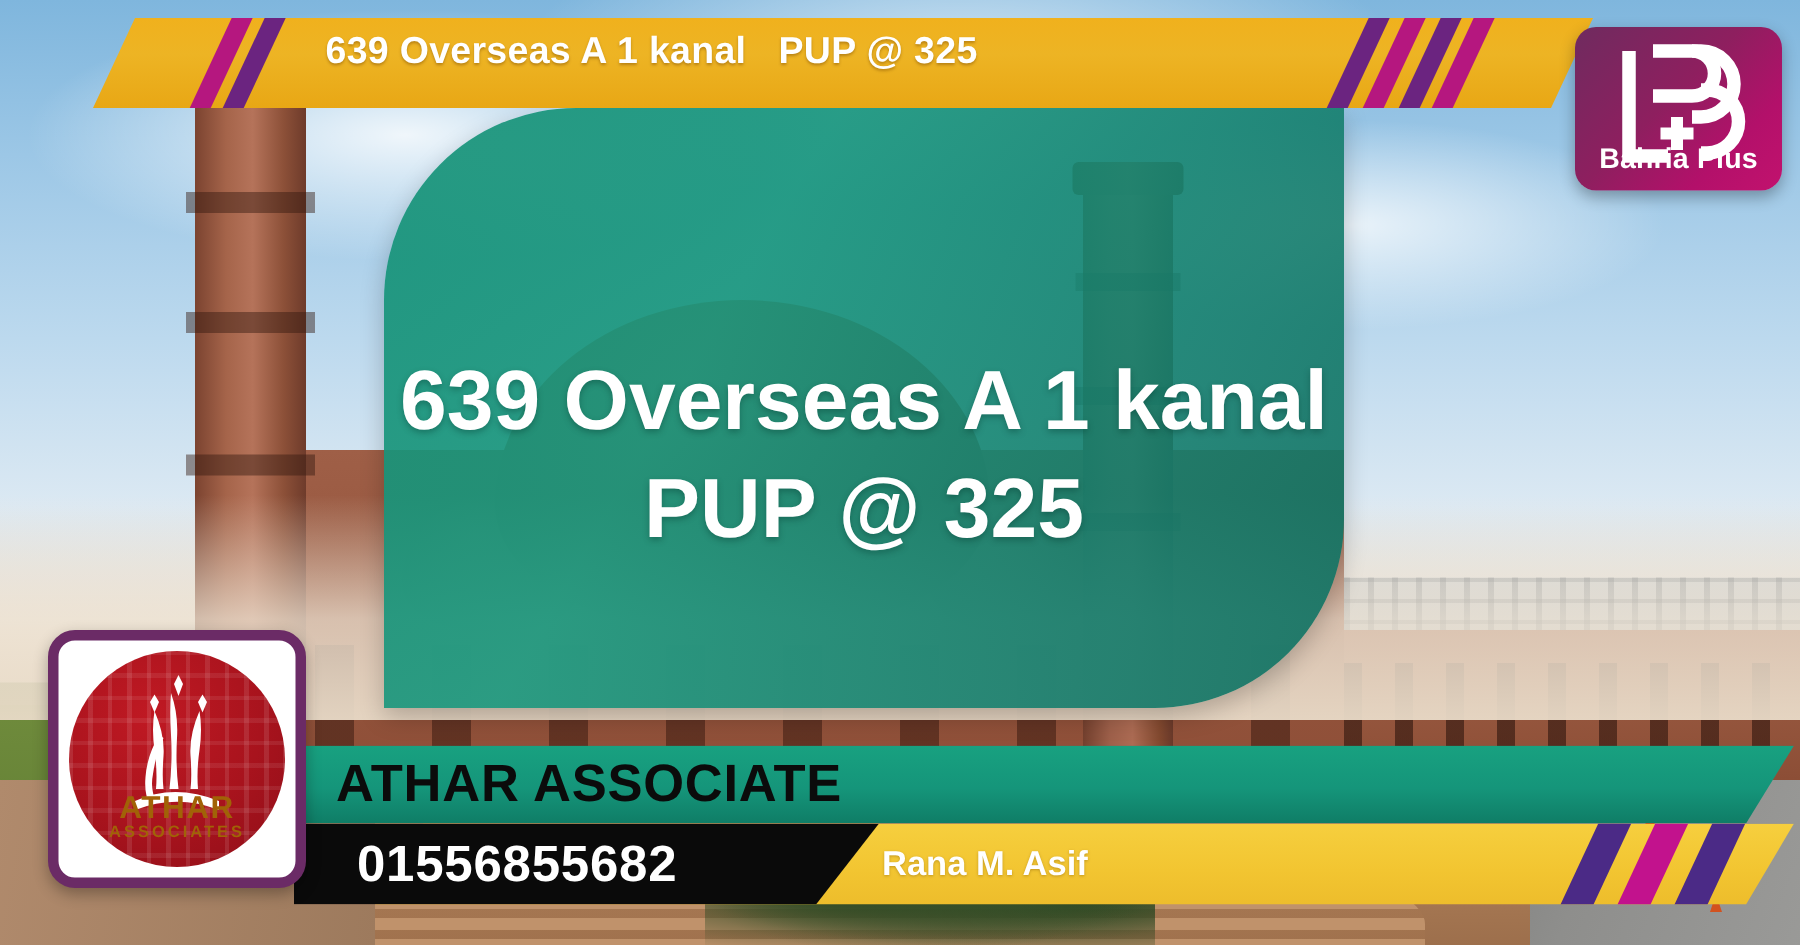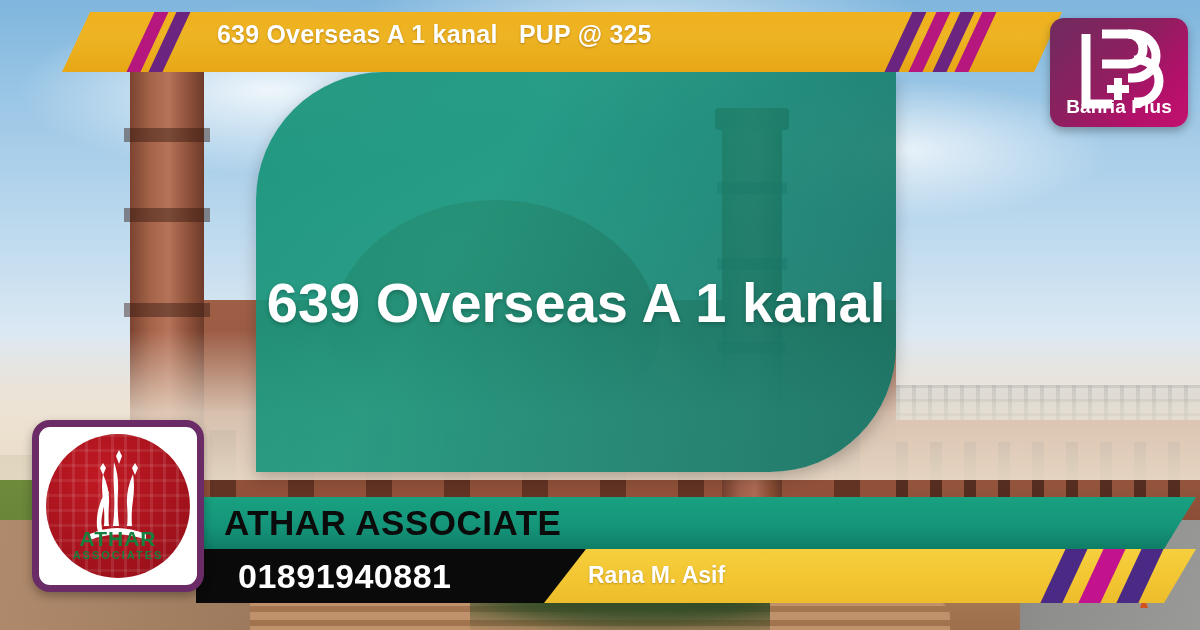--- a/index.html
+++ b/index.html
@@ -213,21 +213,21 @@
     overflow:hidden;
   }
   .athar .disc:before {
     content:""; position:absolute; inset:0;
     background:
       repeating-linear-gradient(90deg, rgba(255,255,255,.10) 0 3px, transparent 3px 13px),
       repeating-linear-gradient(180deg, rgba(255,255,255,.08) 0 3px, transparent 3px 15px);
   }
   .athar .mark { position:absolute; left:7px; top:7px; }
   .athar .nm {
-    position:absolute; left:7px; width:144px; text-align:center; color:#15803d;
+    position:absolute; left:7px; width:144px; text-align:center; color:#a16207;
     font-weight:bold;
   }
   .athar .nm1 { top:100px; font-size:21px; letter-spacing:1px; }
   .athar .nm2 { top:122px; font-size:11px; letter-spacing:2px; }
 </style>
 </head>
 <body>
 
 <div id="stage">
 
@@ -265,20 +265,21 @@
       <div class="cone" style="left:78px;  top:48px"></div>
       <div class="cone" style="left:96px;  top:70px"></div>
       <div class="cone" style="left:116px; top:96px"></div>
       <div class="cone" style="left:140px; top:126px"></div>
     </div>
   </div>
 
   <div class="green-panel"></div>
   <div class="headline">
     <div>639 Overseas A 1 kanal</div>
+    <div>PUP @ 325</div>
   </div>
 
   <div class="ribbon-top">
     <div class="stripes">
       <div class="rstripe" style="left:78px;  background:#b5177f"></div>
       <div class="rstripe" style="left:100px; background:#6b2480"></div>
       <div class="rstripe" style="left:836px; background:#6b2480"></div>
       <div class="rstripe" style="left:860px; background:#b5177f"></div>
       <div class="rstripe" style="left:884px; background:#6b2480"></div>
       <div class="rstripe" style="left:906px; background:#b5177f"></div>
@@ -309,21 +310,21 @@
   </div>
 
   <div class="bar-gold">
     <div class="gstripe" style="left:802px; background:#4b2a86"></div>
     <div class="gstripe" style="left:840px; background:#c2128d"></div>
     <div class="gstripe" style="left:878px; background:#4b2a86"></div>
     <div class="agent">Rana M. Asif</div>
   </div>
 
   <div class="bar-black">
-    <span>01891940881</span>
+    <span>01556855682</span>
   </div>
 
   <div class="athar">
     <div class="disc"></div>
     <svg class="mark" width="144" height="144" viewBox="0 0 144 144">
       <g fill="#ffffff">
         <path d="M70 22 l3 8 3-8 -3 -6z"></path>
         <path d="M54 34 l3 7 3-7 -3 -5z"></path>
         <path d="M86 34 l3 7 3-7 -3 -5z"></path>
         <path d="M68 28 q5 14 4 30 q-1 18 1 34 h-6 q2 -18 1 -36 q-1 -16 0 -28z"></path>

